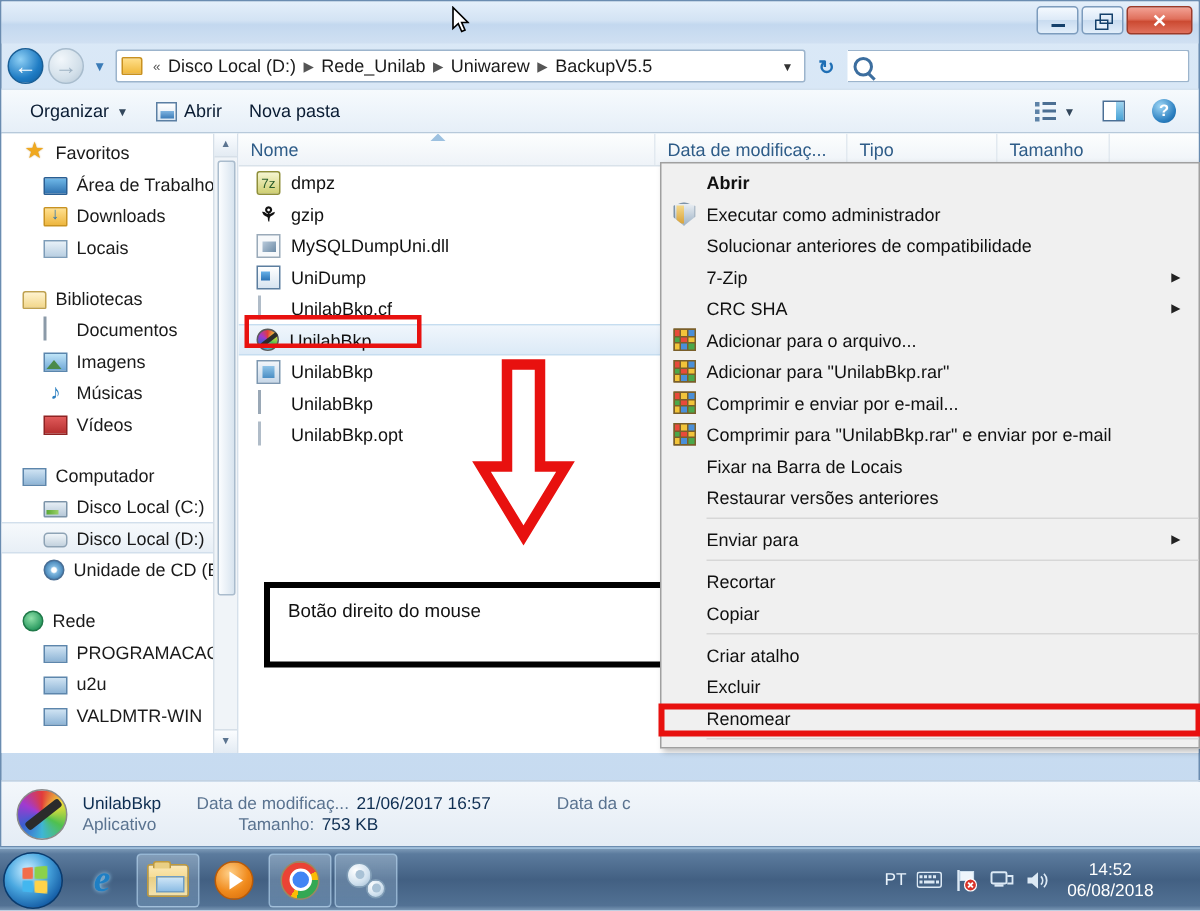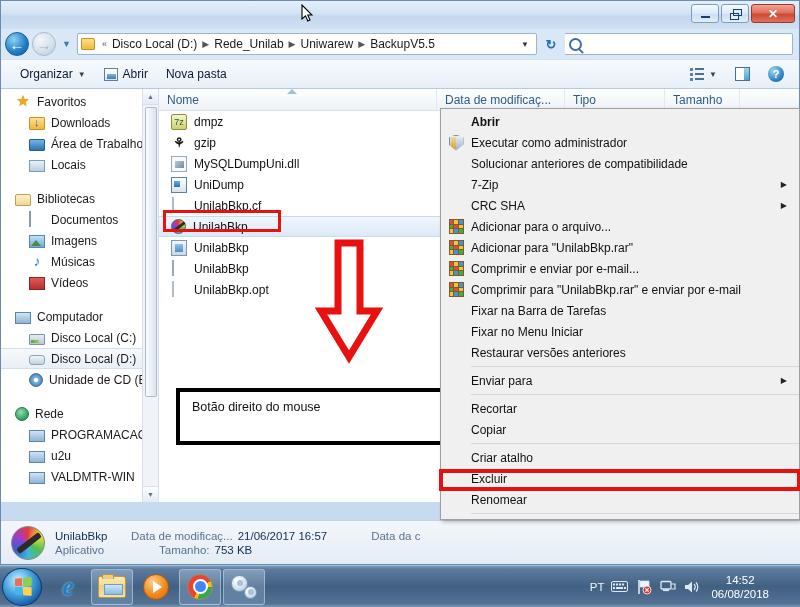--- a/index.html
+++ b/index.html
@@ -579,26 +579,26 @@
 
     <div id="body">
 
       <div id="sidebar">
         <div class="nav-group">
           <div class="nav-row">
             <span class="ico ico-star">★</span>
             <span>Favoritos</span>
           </div>
           <div class="nav-row child">
+            <span class="ico ico-desktop"></span>
+            <span>Área de Trabalho</span>
+          </div>
+          <div class="nav-row child">
             <span class="ico ico-dl"></span>
             <span>Downloads</span>
-          </div>
-          <div class="nav-row child">
-            <span class="ico ico-desktop"></span>
-            <span>Área de Trabalho</span>
           </div>
           <div class="nav-row child">
             <span class="ico ico-places"></span>
             <span>Locais</span>
           </div>
         </div>
 
         <div class="nav-gap"></div>
 
         <div class="nav-group">
@@ -835,25 +835,21 @@
               <i style="background:#f2c43a"></i>
               <i style="background:#f2c43a"></i>
               <i style="background:#4a8fd8"></i>
               <i style="background:#4aa84a"></i>
             </span>
           </span>
         <span class="mlabel">Comprimir para "UnilabBkp.rar" e enviar por e-mail</span>
       </div>
       <div class="mi">
         <span class="gutter"></span>
-        <span class="mlabel">Fixar na Barra de Tarefas</span>
-      </div>
-      <div class="mi">
-        <span class="gutter"></span>
-        <span class="mlabel">Fixar no Menu Iniciar</span>
+        <span class="mlabel">Fixar na Barra de Locais</span>
       </div>
       <div class="mi">
         <span class="gutter"></span>
         <span class="mlabel">Restaurar versões anteriores</span>
       </div>
       <div class="msep"></div>
       <div class="mi">
         <span class="gutter"></span>
         <span class="mlabel">Enviar para</span>
         <span class="sub">▶</span>

